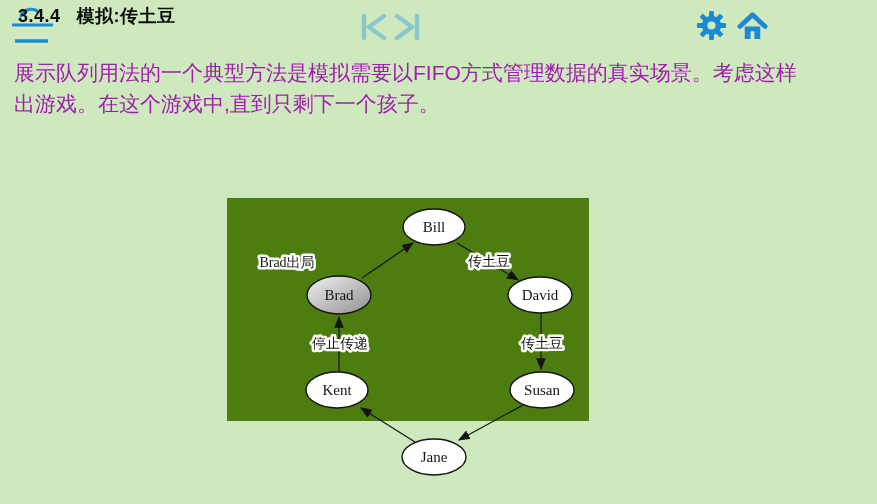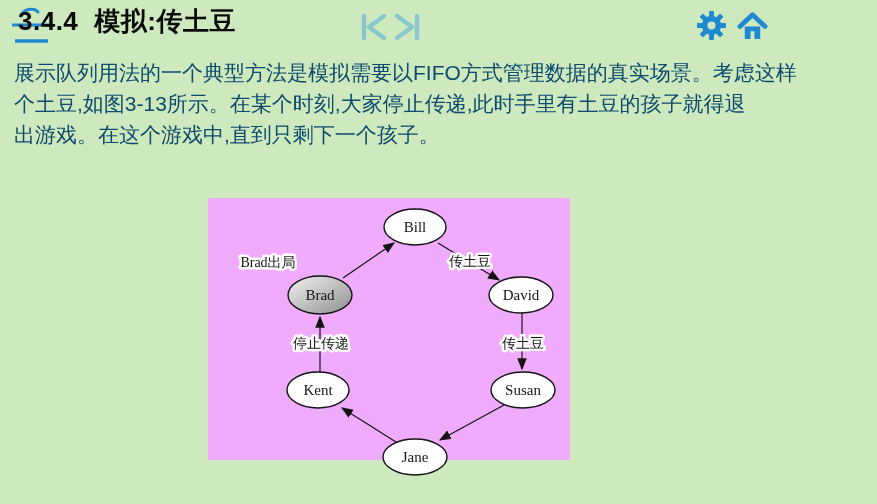--- a/index.html
+++ b/index.html
@@ -8,38 +8,38 @@
     width:877px;height:504px;
     background:#cde9bd;
     overflow:hidden;
     font-family:"Liberation Sans",sans-serif;
     color:#0a0a0a;
   }
   
   .menu-icon{position:absolute;left:8px;top:3px;z-index:0;}
   .page-title{
     position:absolute;left:18px;top:4px;z-index:1;
-    font-size:26px;font-weight:700;letter-spacing:0.5px;
+    font-size:18px;font-weight:700;letter-spacing:0.5px;
     white-space:nowrap;
   }
   .page-title .sec-no{margin-right:16px;}
   .nav-group{position:absolute;left:360px;top:13px;display:flex;gap:5px;z-index:1;}
   .nav-btn{cursor:pointer;}
   .action-group{position:absolute;left:696px;top:10px;display:flex;gap:10px;z-index:1;}
   .action-btn{cursor:pointer;}
   
   .body-text{
     position:absolute;left:14px;top:57px;width:858px;
-    font-size:21px;line-height:31px;color:#0c4a6e;
+    font-size:21px;line-height:31px;color:#a21caf;
   }
   .body-text .tline{white-space:nowrap;}
   
   .diagram-panel{
-    position:absolute;left:208px;top:198px;
-    width:362px;height:262px;background:#f0abfc;
+    position:absolute;left:227px;top:198px;
+    width:362px;height:223px;background:#4d7c0f;
   }
   .diagram-panel svg{display:block;}
   .edge{stroke:#141414;stroke-width:1.2;}
   .node{stroke:#141414;stroke-width:1.4;}
   .node-label{
     font-family:"Liberation Serif",serif;font-size:15px;
     text-anchor:middle;fill:#141414;
   }
   .edge-label{
     font-family:"Liberation Serif",serif;font-size:14px;
@@ -87,21 +87,20 @@
       </g>
     </svg>
     <svg class="action-btn" width="31" height="31" viewBox="0 0 32 32">
       <path d="M3 17 L16 5 L29 17" fill="none" stroke="#1e88d2" stroke-width="5" stroke-linecap="round" stroke-linejoin="round"></path>
       <path d="M8 17 h16 v13 h-6 v-8 h-4 v8 h-6 z" fill="#1e88d2"></path>
     </svg>
   </div>
 
   <div class="body-text">
     <div class="tline">展示队列用法的一个典型方法是模拟需要以FIFO方式管理数据的真实场景。考虑这样</div>
-    <div class="tline">个土豆,如图3-13所示。在某个时刻,大家停止传递,此时手里有土豆的孩子就得退</div>
     <div class="tline">出游戏。在这个游戏中,直到只剩下一个孩子。</div>
   </div>
 
   <div class="diagram-panel">
     <svg id="diagram-svg" width="362" height="294" viewBox="0 0 362 294">
       <defs>
         <marker id="ah" markerWidth="11" markerHeight="9" refX="9" refY="4" orient="auto">
           <path d="M0,0 L10,4 L0,8 Z" fill="#141414"></path>
         </marker>
         <linearGradient id="bradGrad" x1="0" y1="0" x2="1" y2="1">

